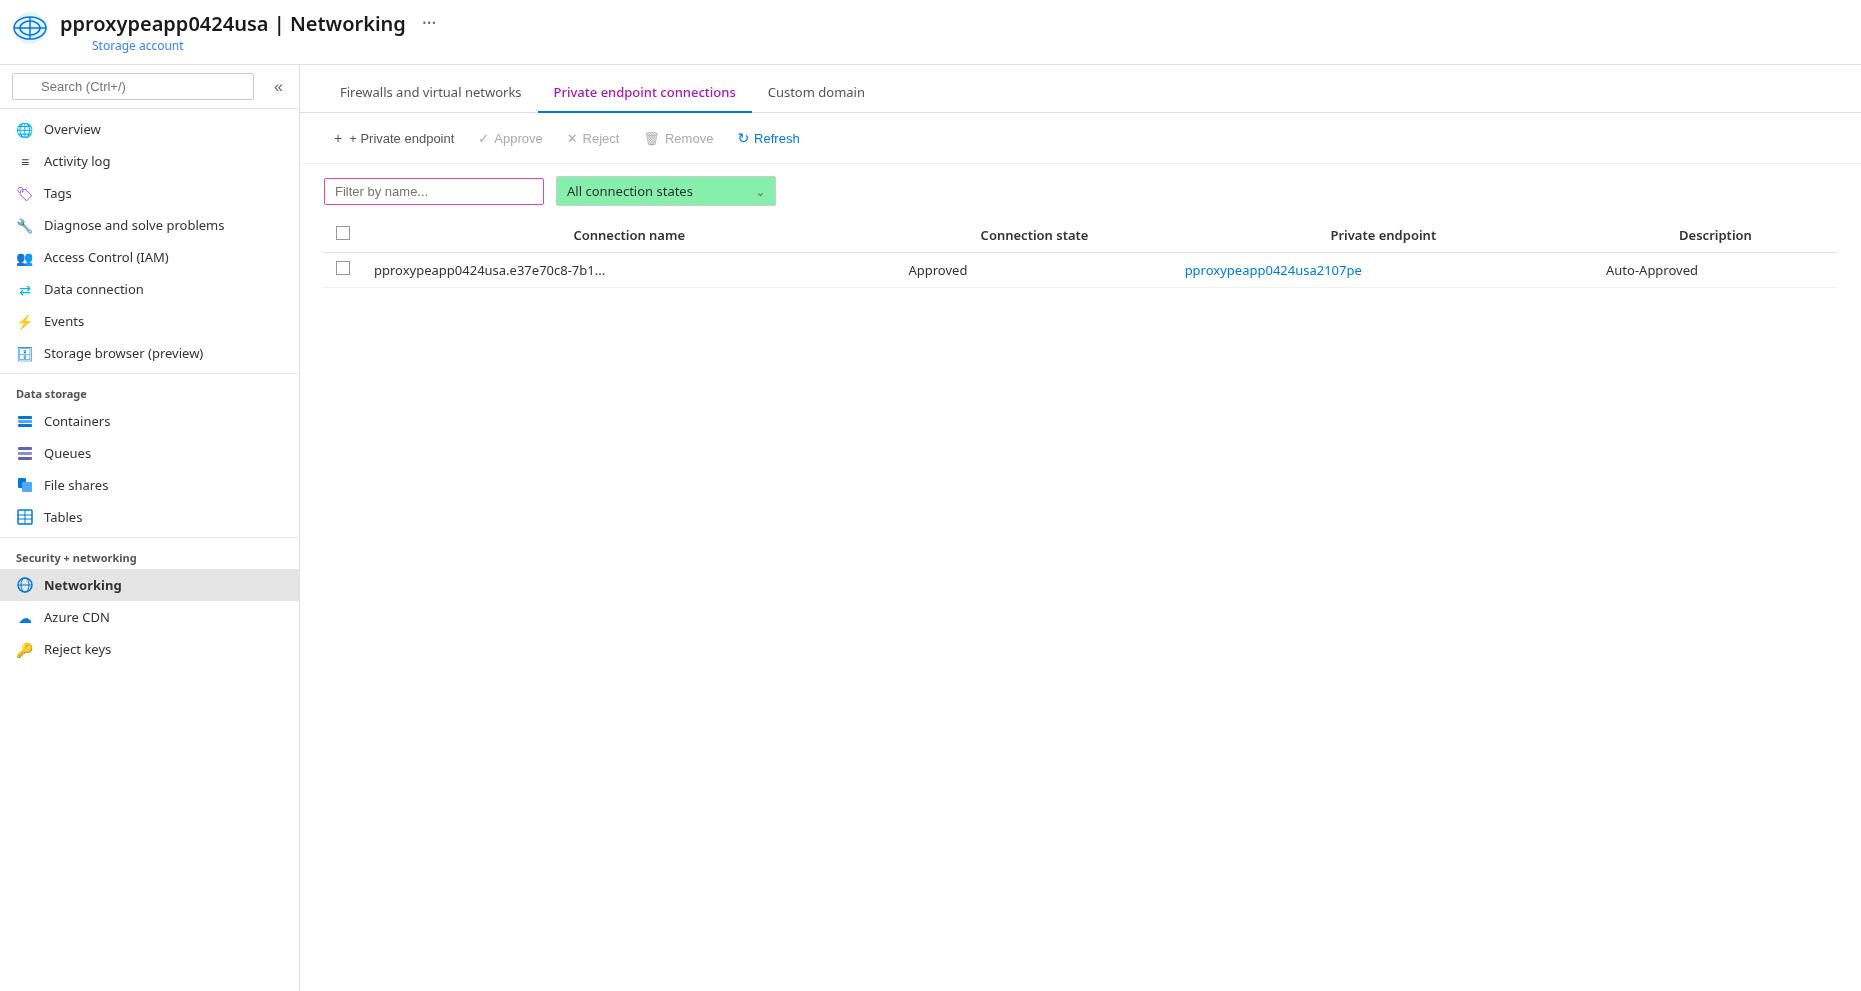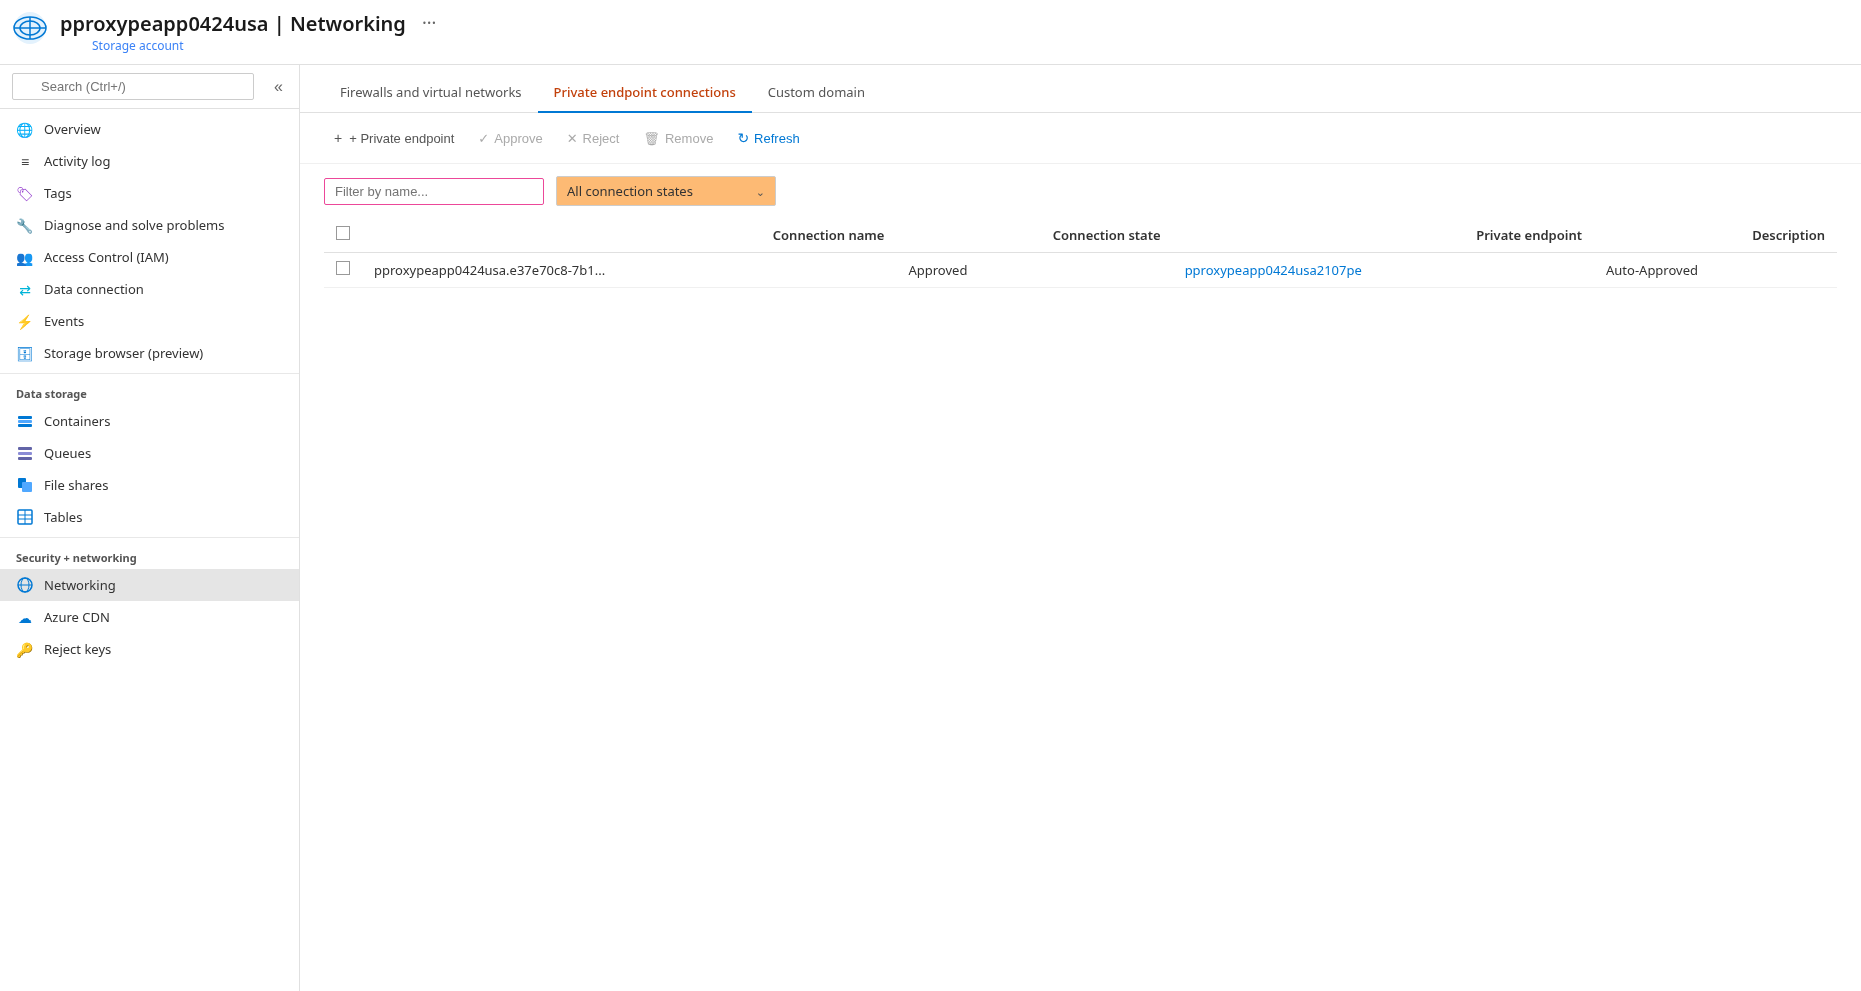--- a/index.html
+++ b/index.html
@@ -19,50 +19,50 @@
     
     .sidebar { width: 300px; flex-shrink: 0; border-right: 1px solid #e0e0e0; display: flex; flex-direction: column; overflow: hidden; }
     .sidebar-search-input { width: 100%; padding: 5px 8px 5px 28px; border: 1px solid #ccc; border-radius: 2px; font-size: 13px; color: #666; position: relative; }
     .search-wrapper { position: relative; }
     .search-icon-abs { position: absolute; left: 8px; top: 50%; transform: translateY(-50%); color: #666; font-size: 12px; }
     .sidebar-scroll { flex: 1; overflow-y: auto; }
     .sidebar-scroll::-webkit-scrollbar { width: 6px; }
     .sidebar-scroll::-webkit-scrollbar-thumb { background: #ccc; }
     .sidebar-nav { padding: 4px 0; }
     .nav-item { display: flex; align-items: center; padding: 7px 16px; cursor: pointer; color: #333; font-size: 13px; }
-    .nav-item.active { background: #e5e5e5; font-weight: 400; }
+    .nav-item.active { background: #e5e5e5; font-weight: 700; }
     .nav-icon { width: 18px; height: 18px; margin-right: 10px; flex-shrink: 0; display: flex; align-items: center; justify-content: center; font-size: 14px; }
     .section-header { padding: 12px 16px 4px 16px; font-size: 11px; font-weight: 700; color: #555; text-transform: none; border-top: 1px solid #e8e8e8; margin-top: 4px; }
     .collapse-btn { padding: 8px 12px; border: none; background: none; cursor: pointer; color: #666; font-size: 16px; }
 
     
     .main-content { flex: 1; overflow-y: auto; padding: 0; }
 
     
     .tabs-bar { display: flex; border-bottom: 1px solid #e0e0e0; padding: 0 24px; margin-top: 8px; }
     .tab { padding: 10px 16px; cursor: pointer; font-size: 13px; color: #555; border-bottom: 2px solid transparent; margin-bottom: -1px; }
-    .tab.active { color: #c2410c; border-bottom: 2px solid #0078d4; font-weight: 500; }
+    .tab.active { color: #a21caf; border-bottom: 2px solid #0078d4; font-weight: 500; }
 
     
     .toolbar { display: flex; align-items: center; padding: 12px 24px; gap: 4px; border-bottom: 1px solid #f0f0f0; }
     .toolbar-btn { display: flex; align-items: center; gap: 5px; padding: 5px 10px; background: none; border: none; cursor: pointer; color: #555; font-size: 13px; border-radius: 2px; }
     .toolbar-btn.disabled { color: #aaa; cursor: default; }
 
     
     .filter-bar { display: flex; align-items: center; padding: 12px 24px; gap: 12px; }
     .filter-input { padding: 5px 10px; border: 1px solid #ec4899; border-radius: 2px; font-size: 13px; width: 220px; }
-    .filter-dropdown { padding: 5px 10px; border: 1px solid #ccc; border-radius: 2px; font-size: 13px; width: 220px; display: flex; align-items: center; justify-content: space-between; cursor: pointer; background: #fdba74; }
+    .filter-dropdown { padding: 5px 10px; border: 1px solid #ccc; border-radius: 2px; font-size: 13px; width: 220px; display: flex; align-items: center; justify-content: space-between; cursor: pointer; background: #86efac; }
     .filter-dropdown-text { color: #333; }
     .chevron-down { font-size: 11px; color: #555; }
 
     
     .table-container { padding: 0 24px; }
     table { width: 100%; border-collapse: collapse; }
     thead tr { border-bottom: 1px solid #e0e0e0; }
-    th { text-align: right; padding: 8px 12px; font-size: 13px; font-weight: 600; color: #333; }
+    th { text-align: center; padding: 8px 12px; font-size: 13px; font-weight: 600; color: #333; }
     td { padding: 8px 12px; font-size: 13px; color: #333; border-bottom: 1px solid #f0f0f0; }
     .checkbox-col { width: 36px; }
     .checkbox { width: 14px; height: 14px; border: 1px solid #999; display: inline-block; cursor: pointer; }
     .link-cell { color: #0078d4; cursor: pointer; text-decoration: none; }
 
     
     .icon-globe { color: #0078d4; }
     .icon-tag { color: #8b2dc9; }
     .icon-people { color: #0078d4; }
     .icon-migration { color: #00b4d8; }

